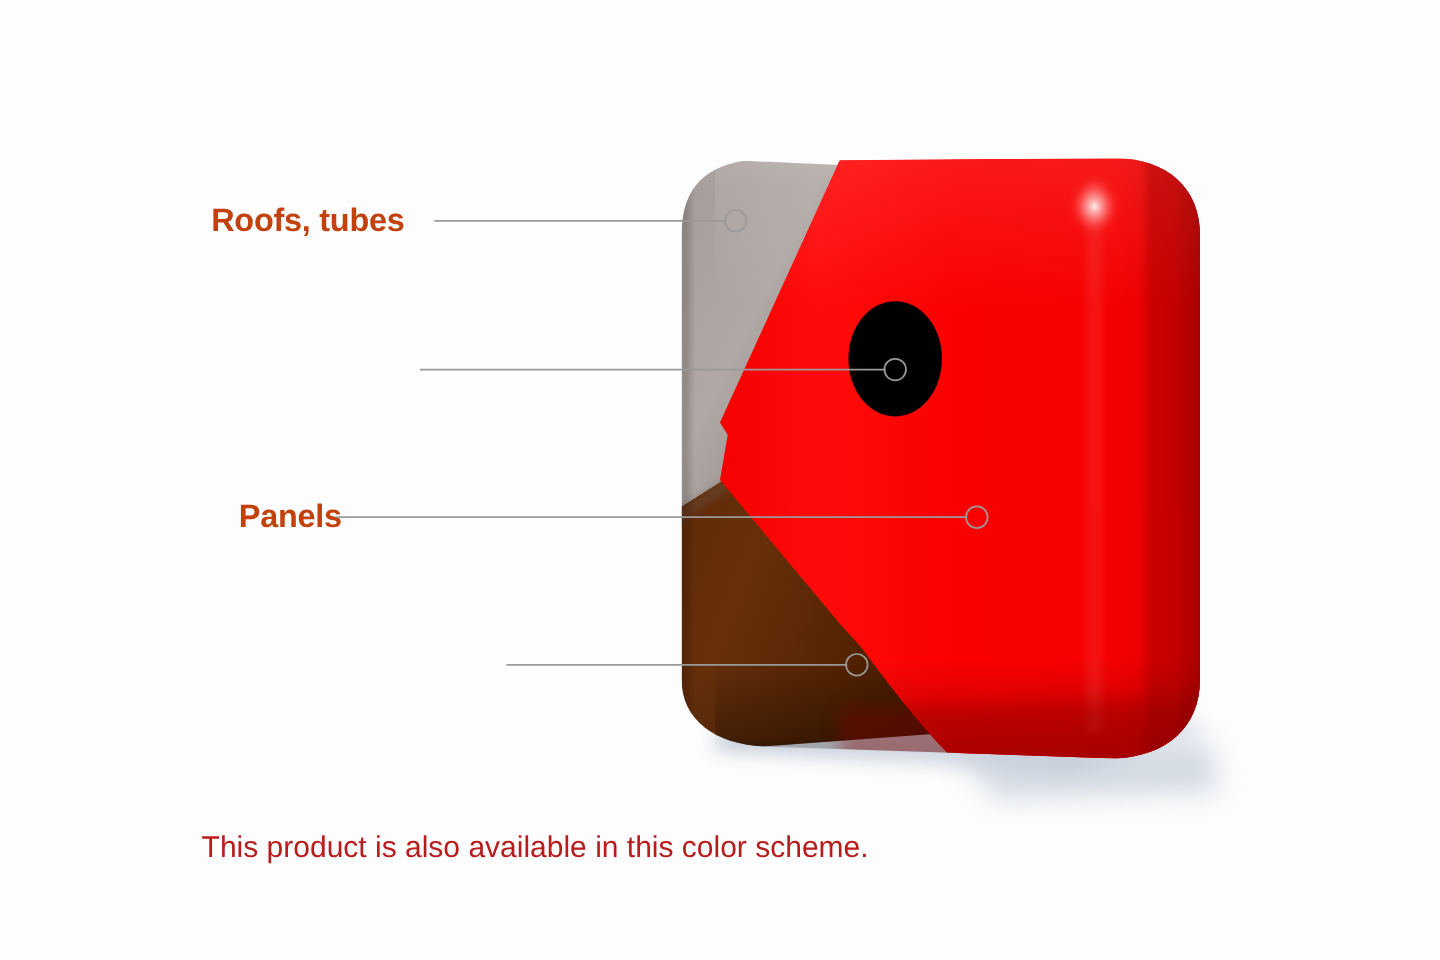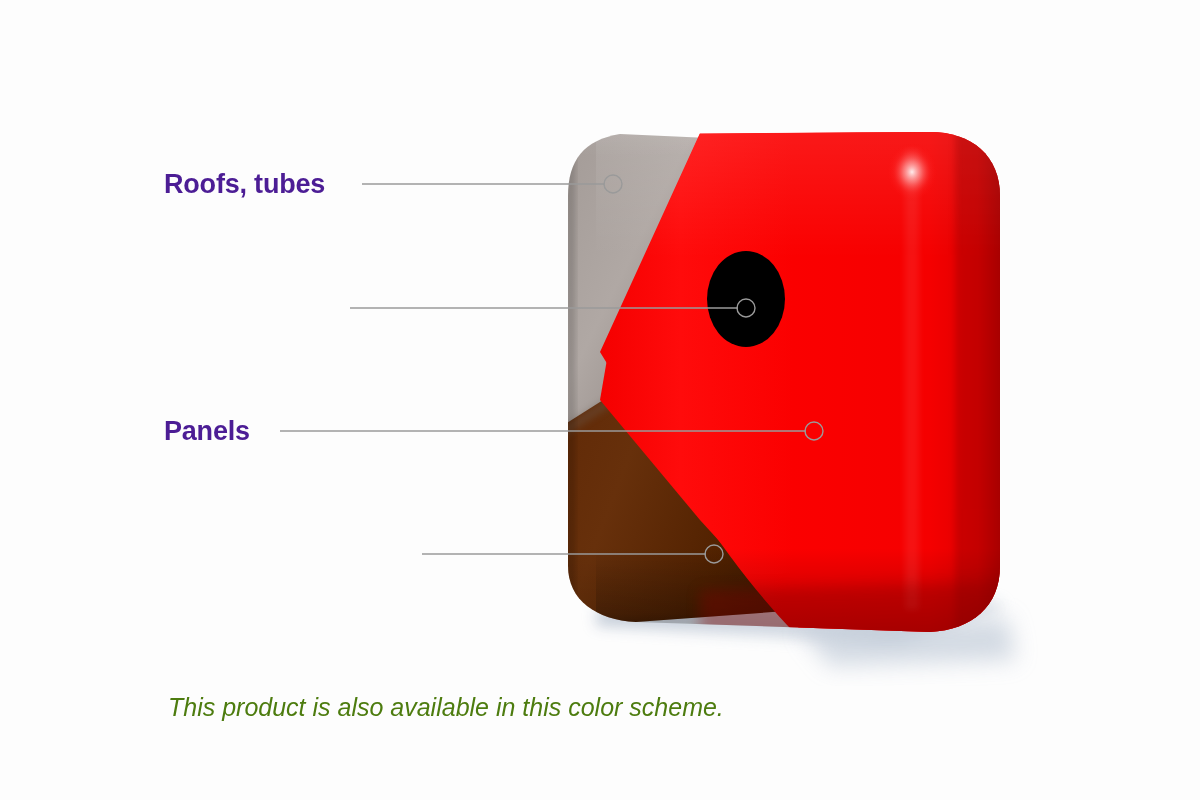--- a/index.html
+++ b/index.html
@@ -12,46 +12,45 @@
     width: 1200px;
     height: 800px;
     background: #fdfdfd;
     overflow: hidden;
     font-family: "Liberation Sans", "DejaVu Sans", sans-serif;
   }
 
   
   .callout-label {
     position: absolute;
-    left: 164px;
+    left: 176px;
     font-size: 27px;
     font-weight: 700;
-    color: #4c1d95;
+    color: #c2410c;
     letter-spacing: -0.2px;
     white-space: nowrap;
     line-height: 1;
     transform: translateY(-50%);
   }
   .callout-label.r1 { top: 184px; }
   .callout-label.r2 { top: 308px; }
-  .callout-label.r3 { top: 431px; }
+  .callout-label.r3 { top: 431px; margin-left: 23px; }
   .callout-label.r4 { top: 554px; }
 
   
   .caption {
     position: absolute;
     left: 168px;
     top: 707px;
     transform: translateY(-50%);
     font-size: 25px;
     font-weight: 400;
-    color: #4d7c0f;
+    color: #b91c1c;
     white-space: nowrap;
     line-height: 1;
-    font-style: italic;
   }
 
   
   .layer {
     position: absolute;
     left: 0; top: 0;
     width: 1200px;
     height: 800px;
   }
   #leaders { z-index: 40; }

